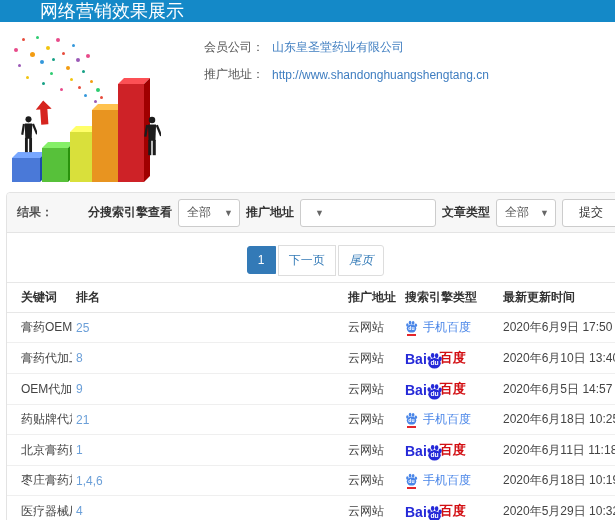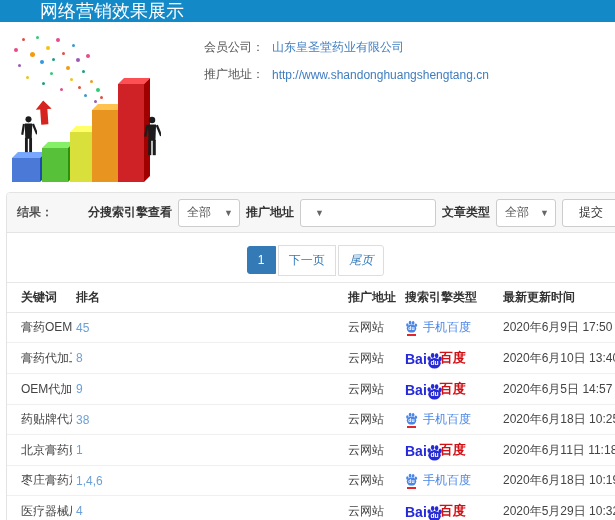--- a/index.html
+++ b/index.html
@@ -205,21 +205,21 @@
             <th>关键词</th>
             <th>排名</th>
             <th>推广地址</th>
             <th>搜索引擎类型</th>
             <th>最新更新时间</th>
           </tr>
         </thead>
       <tbody id="tbody">
           <tr>
             <td>膏药OEM</td>
-            <td><span class="rank">45</span></td>
+            <td><span class="rank">25</span></td>
             <td>云网站</td>
             <td><span class="mobile-baidu">
                 <span class="paw-wrap"><svg width="13" height="13" viewBox="0 0 24 24">
                     <ellipse cx="4.4" cy="9.2" rx="2.3" ry="3.3" fill="#4a86e8"></ellipse>
                     <ellipse cx="9.4" cy="5" rx="2.5" ry="3.5" fill="#4a86e8"></ellipse>
                     <ellipse cx="15" cy="5.2" rx="2.5" ry="3.5" fill="#4a86e8"></ellipse>
                     <ellipse cx="20" cy="9.6" rx="2.3" ry="3.3" fill="#4a86e8"></ellipse>
                     <ellipse cx="12" cy="15.8" rx="8.8" ry="7.4" fill="#4a86e8"></ellipse>
                     <text x="12" y="19" text-anchor="middle" font-size="9.5" font-weight="bold" fill="#fff" font-family="Liberation Sans,sans-serif">du</text>
                   </svg><i class="redbar"></i></span>
@@ -258,21 +258,21 @@
                     <ellipse cx="20" cy="9.6" rx="2.3" ry="3.3" fill="#2529d8"></ellipse>
                     <ellipse cx="12" cy="15.8" rx="8.8" ry="7.4" fill="#2529d8"></ellipse>
                     <text x="12" y="19" text-anchor="middle" font-size="9.5" font-weight="bold" fill="#fff" font-family="Liberation Sans,sans-serif">du</text>
                   </svg></span>
                 <b class="bd">百度</b>
               </span></td>
             <td>2020年6月5日 14:57</td>
           </tr>
           <tr>
             <td>药贴牌代加工</td>
-            <td><span class="rank">38</span></td>
+            <td><span class="rank">21</span></td>
             <td>云网站</td>
             <td><span class="mobile-baidu">
                 <span class="paw-wrap"><svg width="13" height="13" viewBox="0 0 24 24">
                     <ellipse cx="4.4" cy="9.2" rx="2.3" ry="3.3" fill="#4a86e8"></ellipse>
                     <ellipse cx="9.4" cy="5" rx="2.5" ry="3.5" fill="#4a86e8"></ellipse>
                     <ellipse cx="15" cy="5.2" rx="2.5" ry="3.5" fill="#4a86e8"></ellipse>
                     <ellipse cx="20" cy="9.6" rx="2.3" ry="3.3" fill="#4a86e8"></ellipse>
                     <ellipse cx="12" cy="15.8" rx="8.8" ry="7.4" fill="#4a86e8"></ellipse>
                     <text x="12" y="19" text-anchor="middle" font-size="9.5" font-weight="bold" fill="#fff" font-family="Liberation Sans,sans-serif">du</text>
                   </svg><i class="redbar"></i></span>

